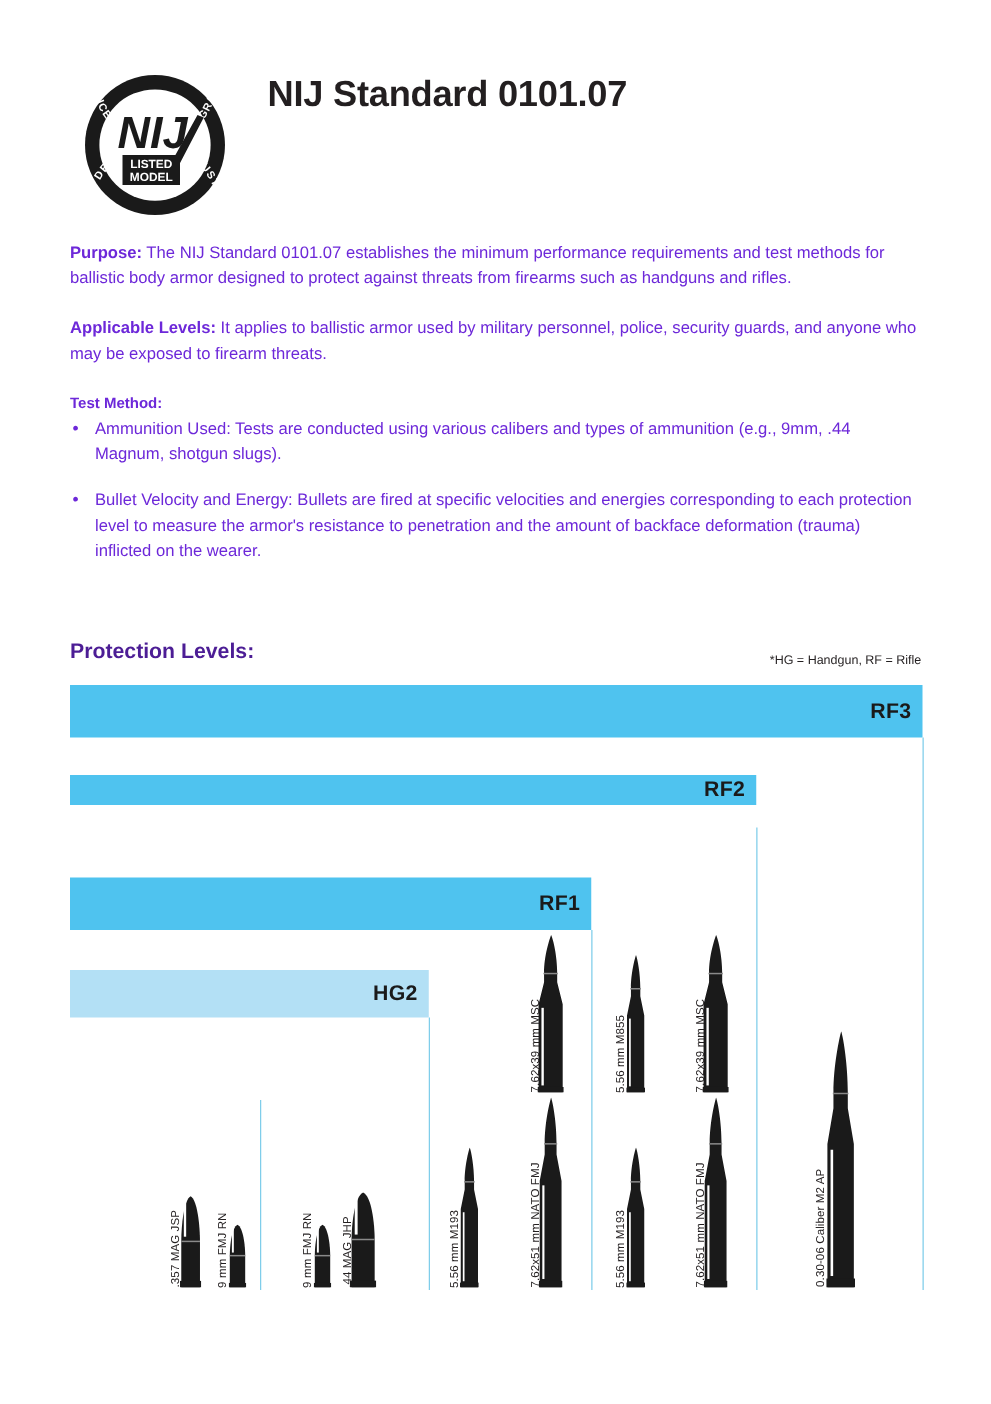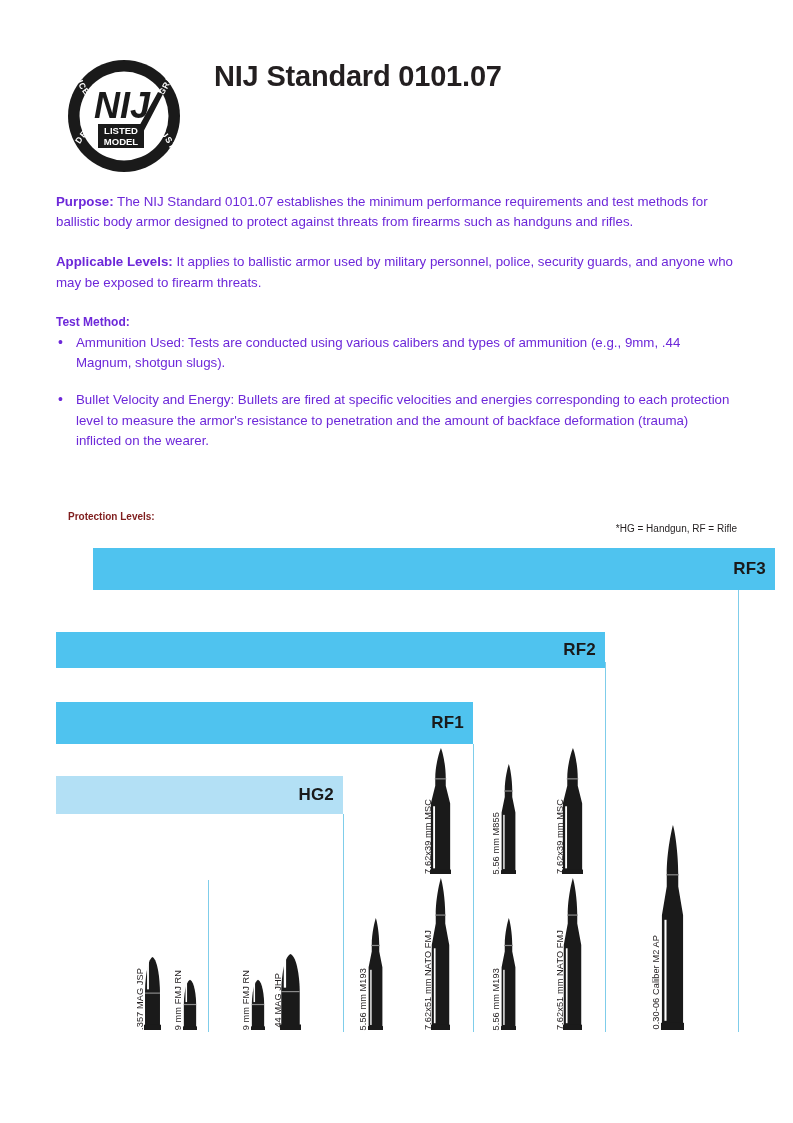--- a/index.html
+++ b/index.html
@@ -97,25 +97,25 @@
     position: absolute;
     left: 2px;
     top: -1px;
     font-size: 14px;
     line-height: 1.52;
   }
 
   
   .levels-head {
     position: absolute;
-    left: 68px;
+    left: 56px;
     top: 511px;
-    font-size: 10px;
-    font-weight: bold;
-    color: #7f1d1d;
+    font-size: 17px;
+    font-weight: bold;
+    color: #4c1d95;
   }
   .legend-note {
     position: absolute;
     right: 56px;
     top: 523px;
     font-size: 10px;
     color: #231f20;
     white-space: nowrap;
   }
 
@@ -224,24 +224,24 @@
   <div class="levels-head">Protection Levels:</div>
   <div class="legend-note">*HG = Handgun,  RF = Rifle</div>
 
   <div class="chart" id="chart">
 
   <div class="divider" style="left: 208px; top: 880px; height: 152px; background: rgb(127, 205, 234);"></div>
       <div class="divider" style="left: 343px; top: 814px; height: 218px; background: rgb(127, 205, 234);"></div>
       <div class="divider" style="left: 473px; top: 744px; height: 288px; background: rgb(127, 205, 234);"></div>
       <div class="divider" style="left: 605px; top: 662px; height: 370px; background: rgb(127, 205, 234);"></div>
       <div class="divider" style="left: 738px; top: 590px; height: 442px; background: rgb(127, 205, 234);"></div>
-      <div class="bar" style="left: 56px; top: 548px; width: 682px; height: 42px; background: rgb(79, 195, 239); margin-left: 37px;">
+      <div class="bar" style="left: 56px; top: 548px; width: 682px; height: 42px; background: rgb(79, 195, 239);">
         <span class="bar-label">RF3</span>
       </div>
-      <div class="bar" style="left: 56px; top: 620px; width: 549px; height: 36px; background: rgb(79, 195, 239); margin-top: 12px;">
+      <div class="bar" style="left: 56px; top: 620px; width: 549px; height: 24px; background: rgb(79, 195, 239);">
         <span class="bar-label">RF2</span>
       </div>
       <div class="bar" style="left: 56px; top: 702px; width: 417px; height: 42px; background: rgb(79, 195, 239);">
         <span class="bar-label">RF1</span>
       </div>
       <div class="bar" style="left: 56px; top: 776px; width: 287px; height: 38px; background: rgb(179, 224, 245);">
         <span class="bar-label">HG2</span>
       </div>
       <div class="cart" style="left: 183px; top: 964px; width: 14px; height: 66px;"><svg width="14" height="66" viewBox="0 0 14 66">
           <g>

